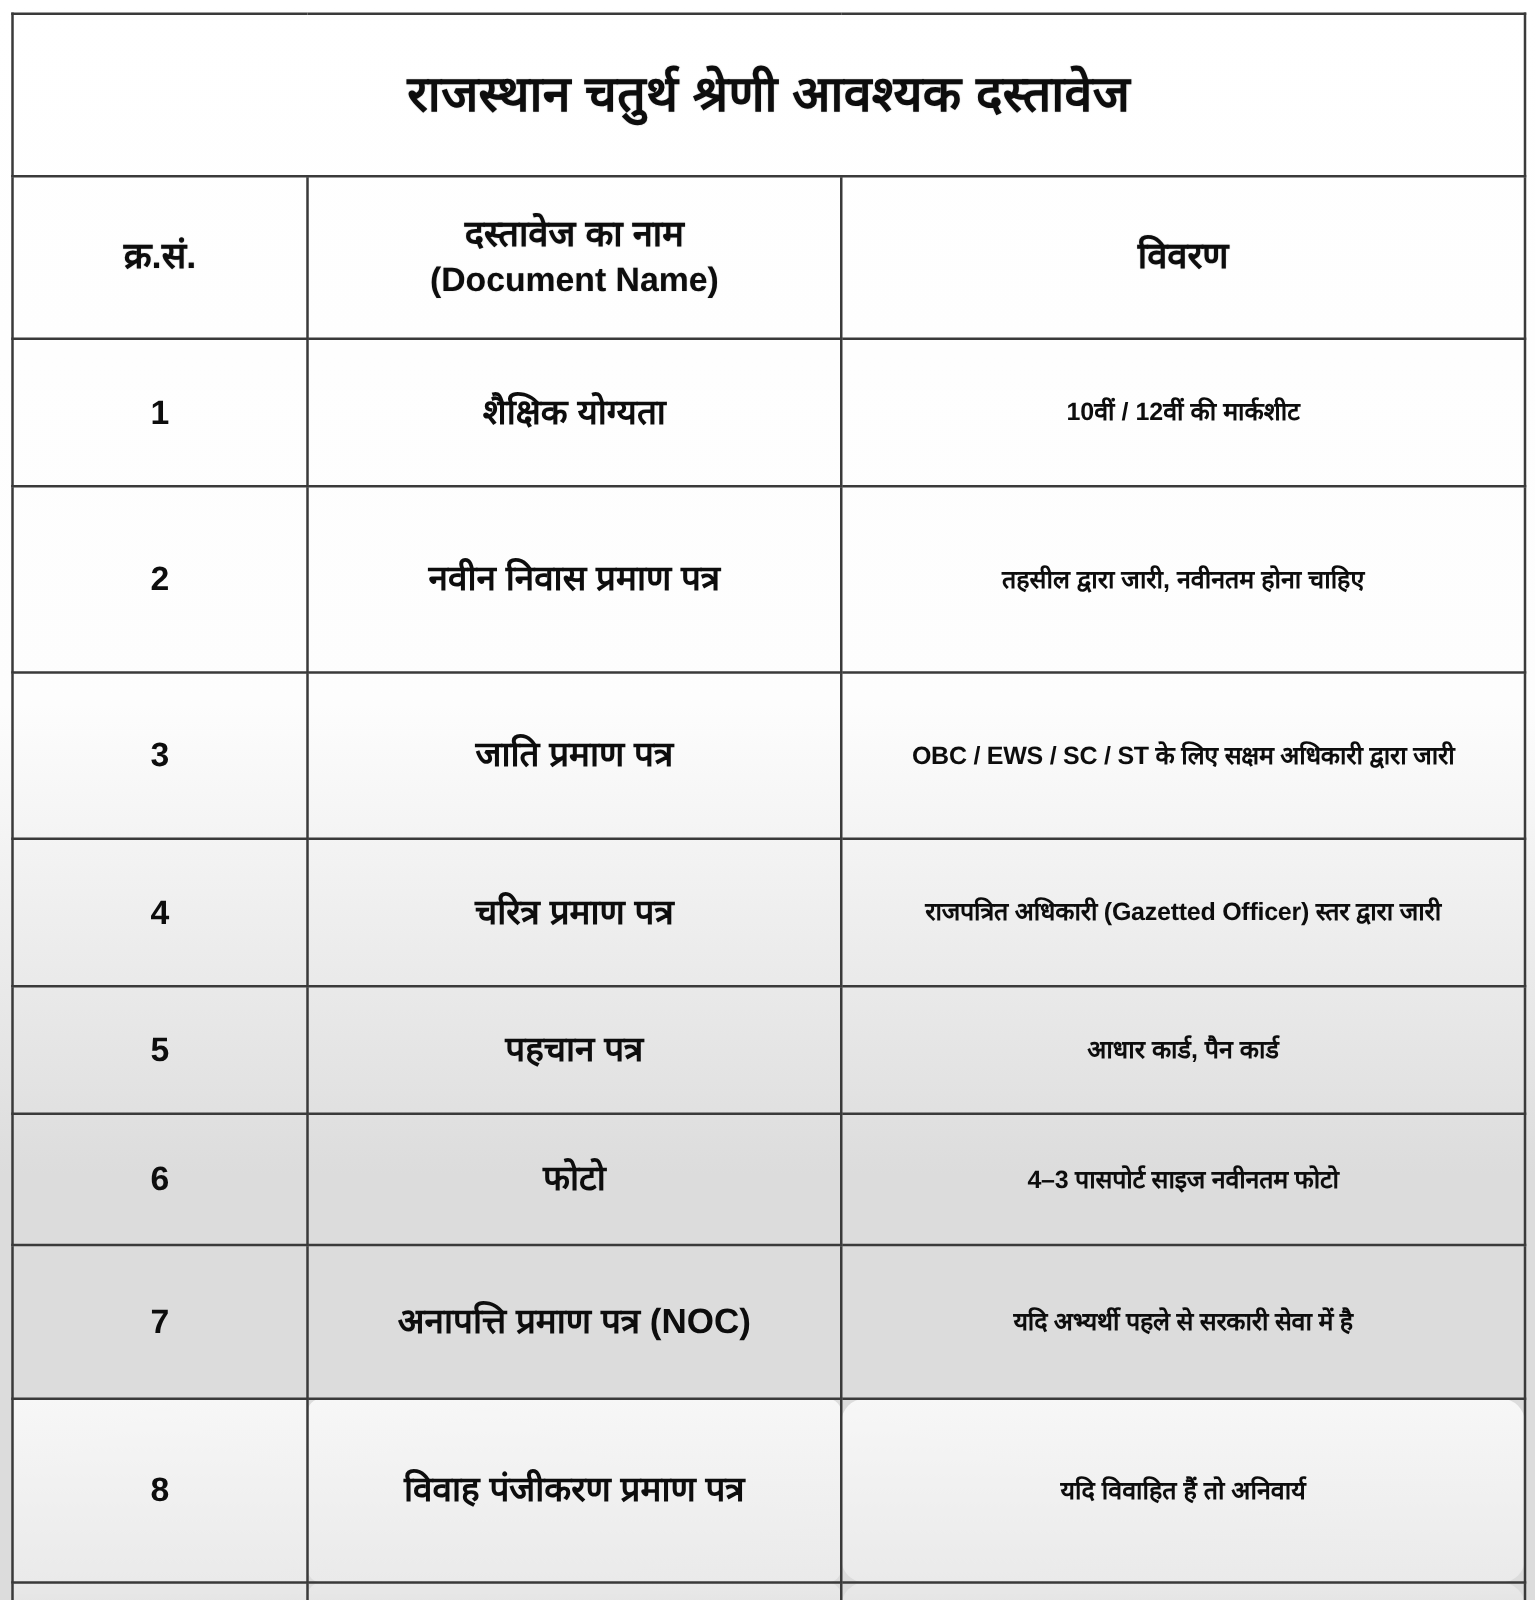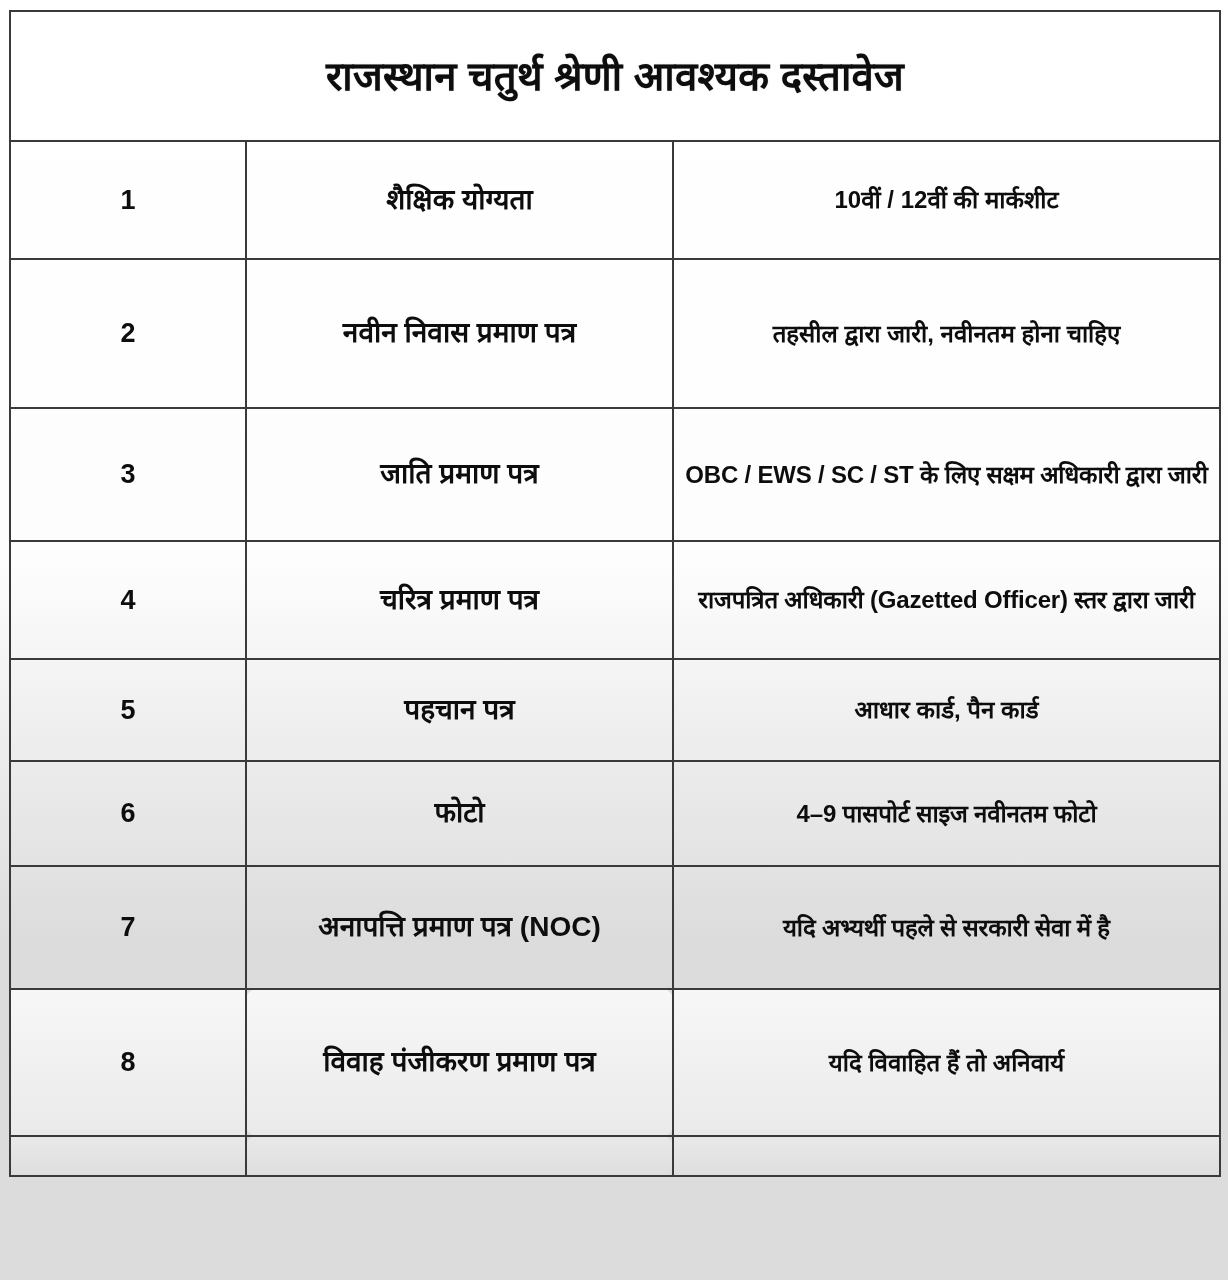--- a/index.html
+++ b/index.html
@@ -75,23 +75,24 @@
     font-size: 27px;
     font-weight: 700;
   }
   .cell-name {
     font-size: 28px;
     font-weight: 700;
     line-height: 1.3;
     border-radius: 11px;
   }
   .cell-desc {
-    font-size: 24px;
+    font-size: 20px;
     font-weight: 700;
     line-height: 1.3;
+    border-radius: 19px;
   }
 
   
   tr.r1 td { height: 118px; }
   tr.r2 td { height: 149px; }
   tr.r3 td { height: 133px; }
   tr.r4 td { height: 118px; }
   tr.r5 td { height: 102px; }
   tr.r6 td { height: 105px; }
   tr.r7 td { height: 123px; }
@@ -112,20 +113,28 @@
     <colgroup>
       <col class="c-sno">
       <col class="c-name">
       <col class="c-desc">
     </colgroup>
     <tbody>
       <tr>
         <td class="title-cell" colspan="3">राजस्थान चतुर्थ श्रेणी आवश्यक दस्तावेज</td>
       </tr>
 
+      <tr>
+        <td class="head-cell">क्र.सं.</td>
+        <td class="head-cell">
+          <span>दस्तावेज का नाम</span>
+          <span class="sub">(Document Name)</span>
+        </td>
+        <td class="head-cell">विवरण</td>
+      </tr>
 
       <tr class="r1">
         <td class="cell-sno">1</td>
         <td class="cell-name">शैक्षिक योग्यता</td>
         <td class="cell-desc">10वीं / 12वीं की मार्कशीट</td>
       </tr>
 
       <tr class="r2">
         <td class="cell-sno">2</td>
         <td class="cell-name">नवीन निवास प्रमाण पत्र</td>
@@ -146,21 +155,21 @@
 
       <tr class="r5">
         <td class="cell-sno">5</td>
         <td class="cell-name">पहचान पत्र</td>
         <td class="cell-desc">आधार कार्ड, पैन कार्ड</td>
       </tr>
 
       <tr class="r6">
         <td class="cell-sno">6</td>
         <td class="cell-name">फोटो</td>
-        <td class="cell-desc desc-tight">4–9 पासपोर्ट साइज नवीनतम फोटो</td>
+        <td class="cell-desc desc-tight">4–3 पासपोर्ट साइज नवीनतम फोटो</td>
       </tr>
 
       <tr class="r7">
         <td class="cell-sno">7</td>
         <td class="cell-name">अनापत्ति प्रमाण पत्र (NOC)</td>
         <td class="cell-desc desc-tight">यदि अभ्यर्थी पहले से सरकारी सेवा में है</td>
       </tr>
 
       <tr class="r8 shade-1">
         <td class="cell-sno">8</td>

